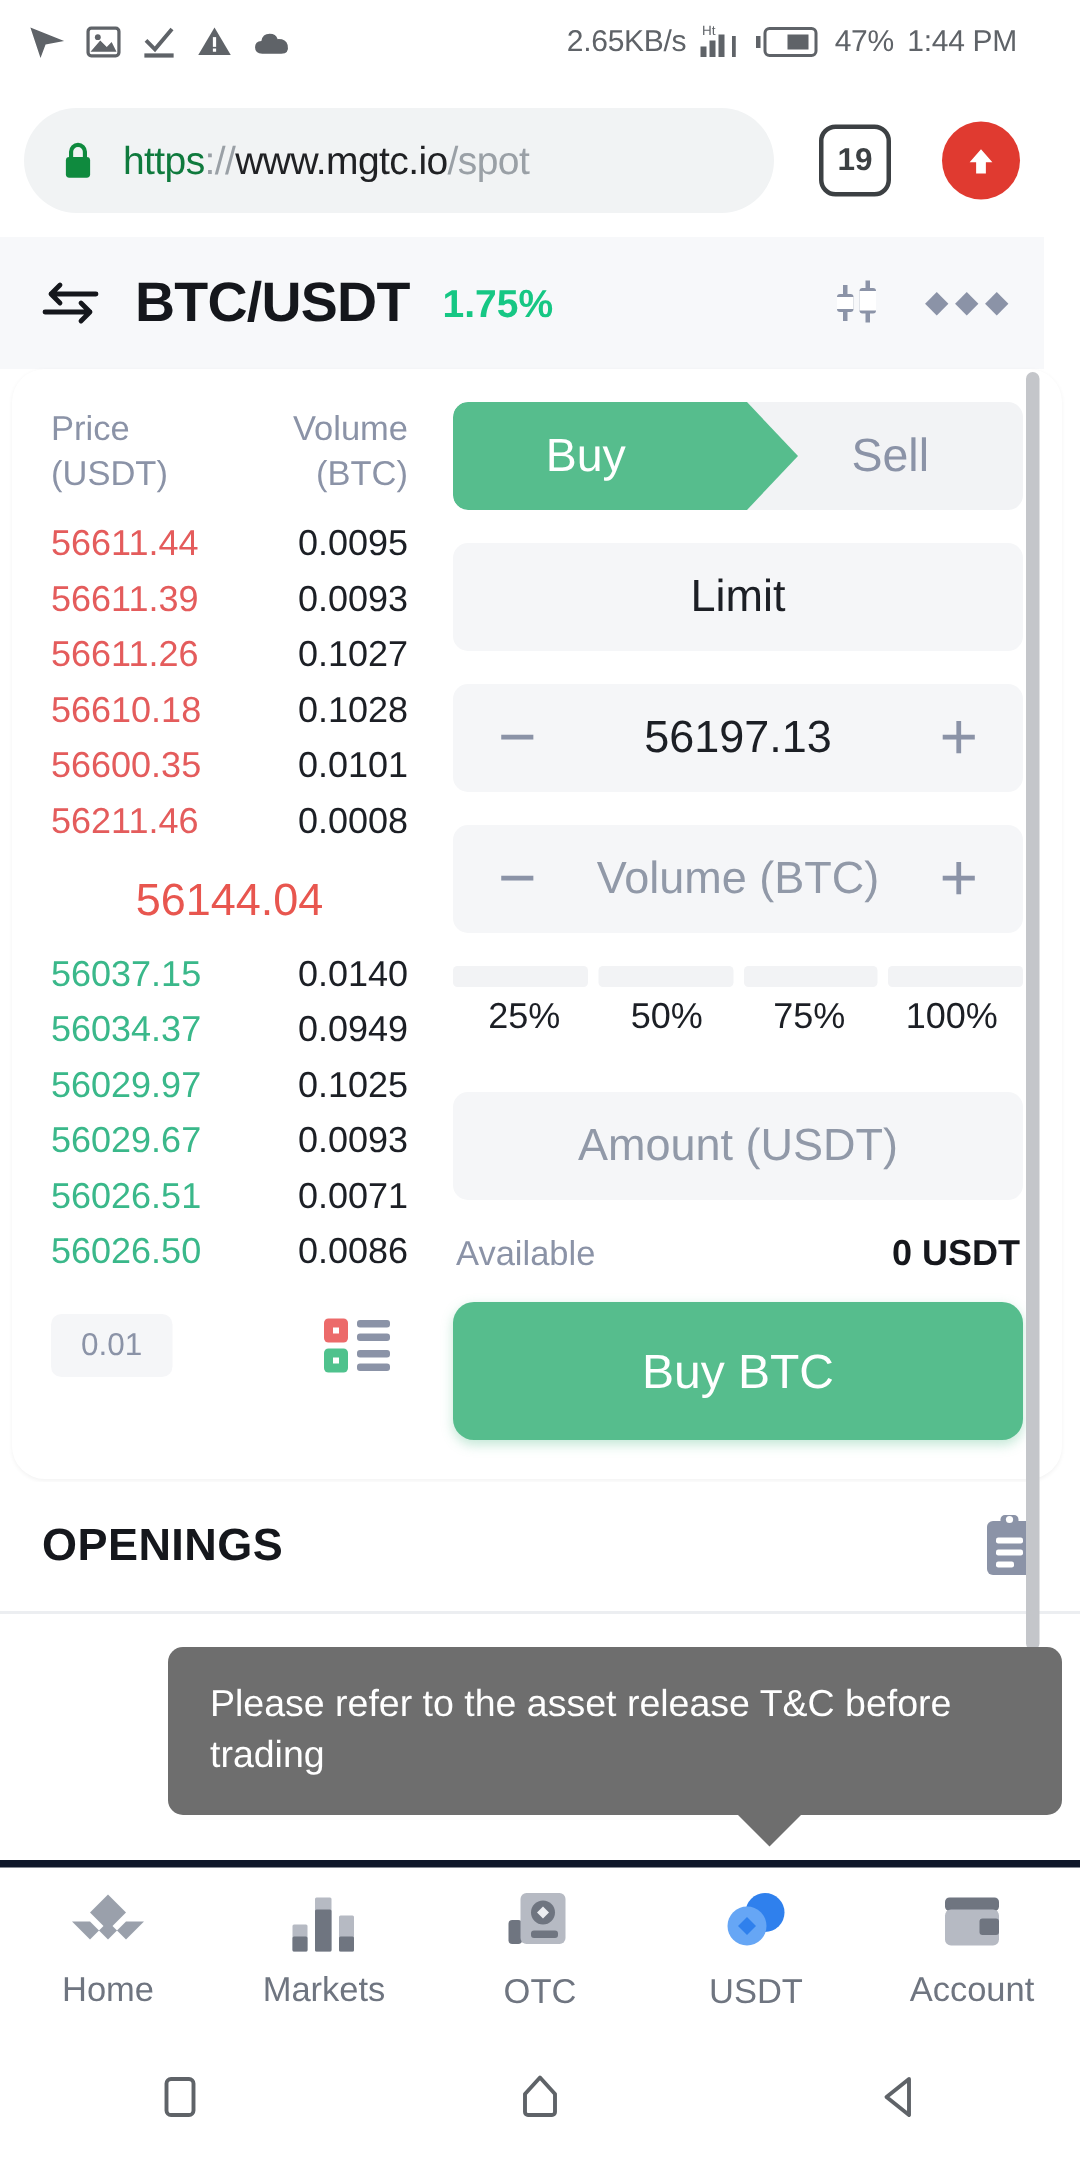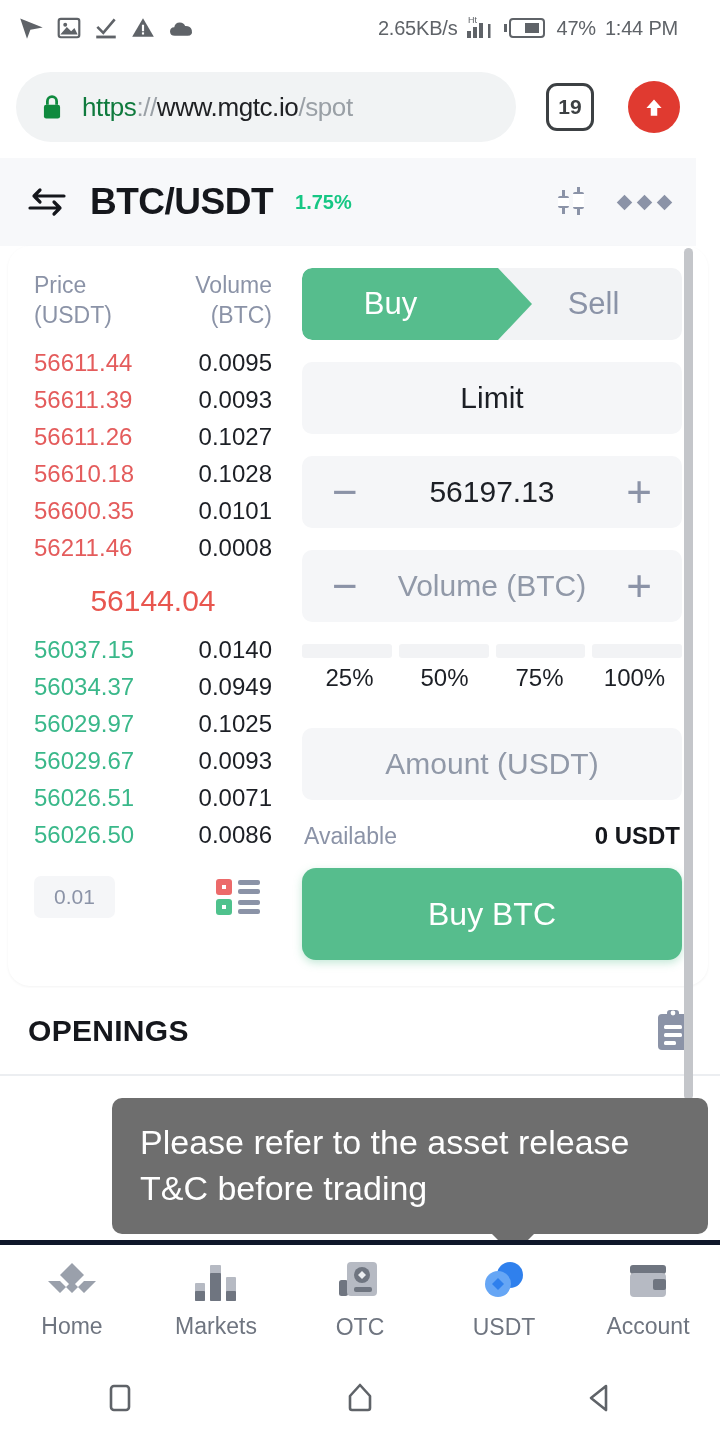--- a/index.html
+++ b/index.html
@@ -45,21 +45,21 @@
     width:52px; height:52px; border-radius:50%; background:#e03a30;
     display:flex; align-items:center; justify-content:center; margin-left:20px;
   }
 
   
   .appheader {
     height:88px; background:#f7f8fa; display:flex; align-items:center;
     padding:0 26px; gap:22px;
   }
   .pair-title { font-size:37px; font-weight:bold; color:#15171c; letter-spacing:-0.5px; }
-  .pair-change { font-size:20px; font-weight:bold; color:#16c784; }
+  .pair-change { font-size:26px; font-weight:bold; color:#16c784; }
   .hdr-right { margin-left:auto; display:flex; align-items:center; gap:30px; }
   .dots { display:flex; gap:9px; }
   .dot { width:11px; height:11px; background:#8b93a7; transform:rotate(45deg); }
 
   
   .card {
     position:absolute; left:8px; top:246px; width:700px; height:740px;
     background:#ffffff; border-radius:22px; display:flex;
     box-shadow:0 1px 3px rgba(0,0,0,0.05);
   }
@@ -132,21 +132,21 @@
     border-bottom:2px solid #eceef1;
   }
   .openings-title { font-size:30px; font-weight:bold; color:#15171c; letter-spacing:0.3px; }
   .openings-icon { margin-left:auto; }
 
   
   .toast {
     position:absolute; left:112px; top:1098px; width:596px;
     background:#6e6e6e; border-radius:10px; padding:22px 28px;
   }
-  .toast-text { color:#fff; font-size:34px; line-height:1.35; }
+  .toast-text { color:#fff; font-size:25px; line-height:1.35; }
   .toast-arrow {
     position:absolute; left:380px; bottom:-21px; width:0; height:0;
     border-left:21px solid transparent; border-right:21px solid transparent;
     border-top:21px solid #6e6e6e;
   }
 
   
   .scrollbar {
     position:absolute; right:3px; top:248px; width:9px; height:852px;
     background:#c4c6ca; border-radius:5px;

